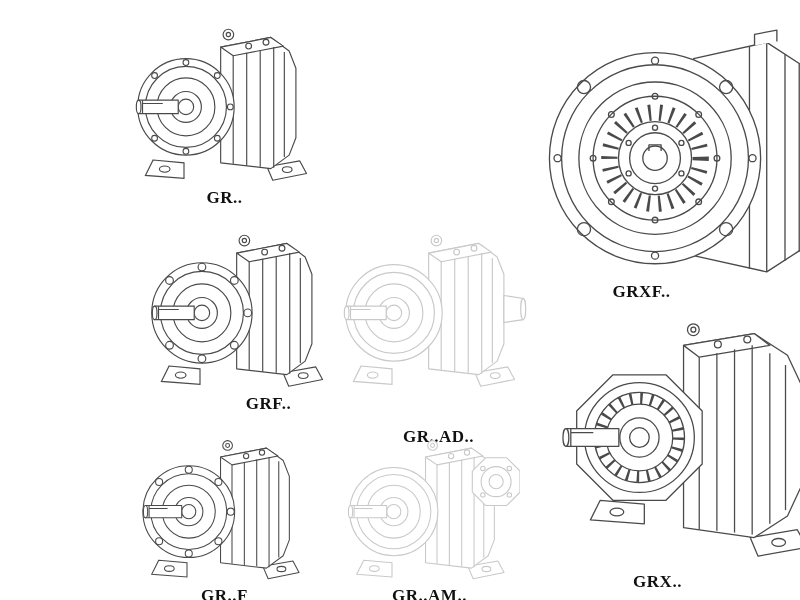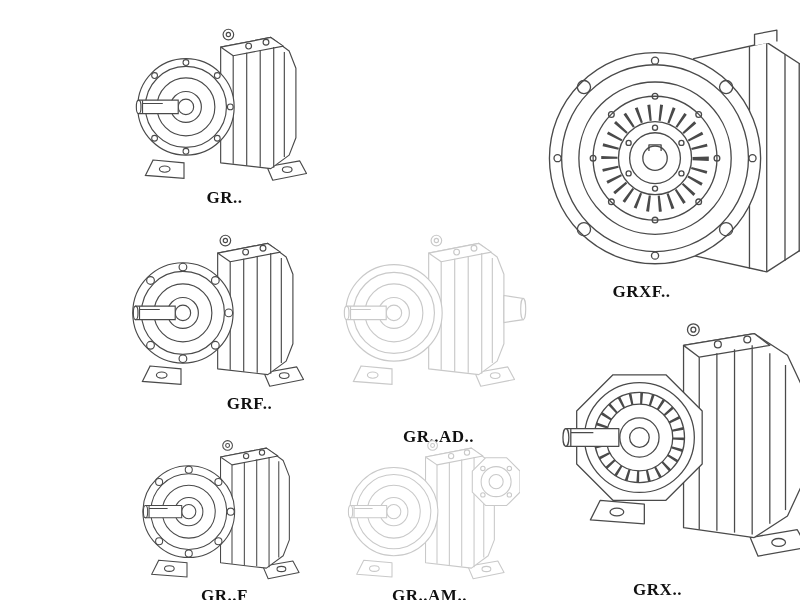--- a/index.html
+++ b/index.html
@@ -7,27 +7,27 @@
          font-family:"Liberation Serif", serif;}
   .cell{position:absolute;display:flex;flex-direction:column;align-items:center;}
   .cell svg{display:block;}
   .cap{font-weight:bold;font-size:17px;color:#111;letter-spacing:.5px;margin-top:2px;
        font-family:"Liberation Serif", serif;}
   .solid{color:#4a4a4a;}
   .ghost{color:#c9c9c9;}
   #c-gr   {left:82px;  top:6px;   width:205px;}
   #c-grz  {left:288px; top:6px;   width:200px;}
   #c-grxf {left:498px; top:0px;   width:295px;}
-  #c-grf  {left:79px;  top:212px; width:205px;text-align:right;}
+  #c-grf  {left:98px;  top:212px; width:205px;text-align:right;}
   #c-grad {left:290px; top:212px; width:205px;}
   #c-grff {left:82px;  top:418px; width:205px;}
   #c-gram {left:292px; top:418px; width:195px;}
   #c-grx  {left:498px; top:298px; width:295px;}
   #c-grxf .cap{transform:translateX(-44px);}
-  #c-grx  .cap{transform:translateX(-28px);margin-top:16px;}
+  #c-grx  .cap{transform:translateX(-28px);margin-top:8px;}
   #c-grf  .cap{transform:translateX(28px);}
   #c-grad .cap{transform:translateX(6px);margin-top:35px;}
 </style>
 </head>
 <body>
 
 <svg style="position:absolute;width:0;height:0" aria-hidden="true">
 <defs>
   <g id="p-body" stroke="currentColor" fill="none" stroke-width="1.2" stroke-linejoin="round">
     <path d="M146 150 L180 144 L187 157 L152 164 Z" fill="#fff"></path>

